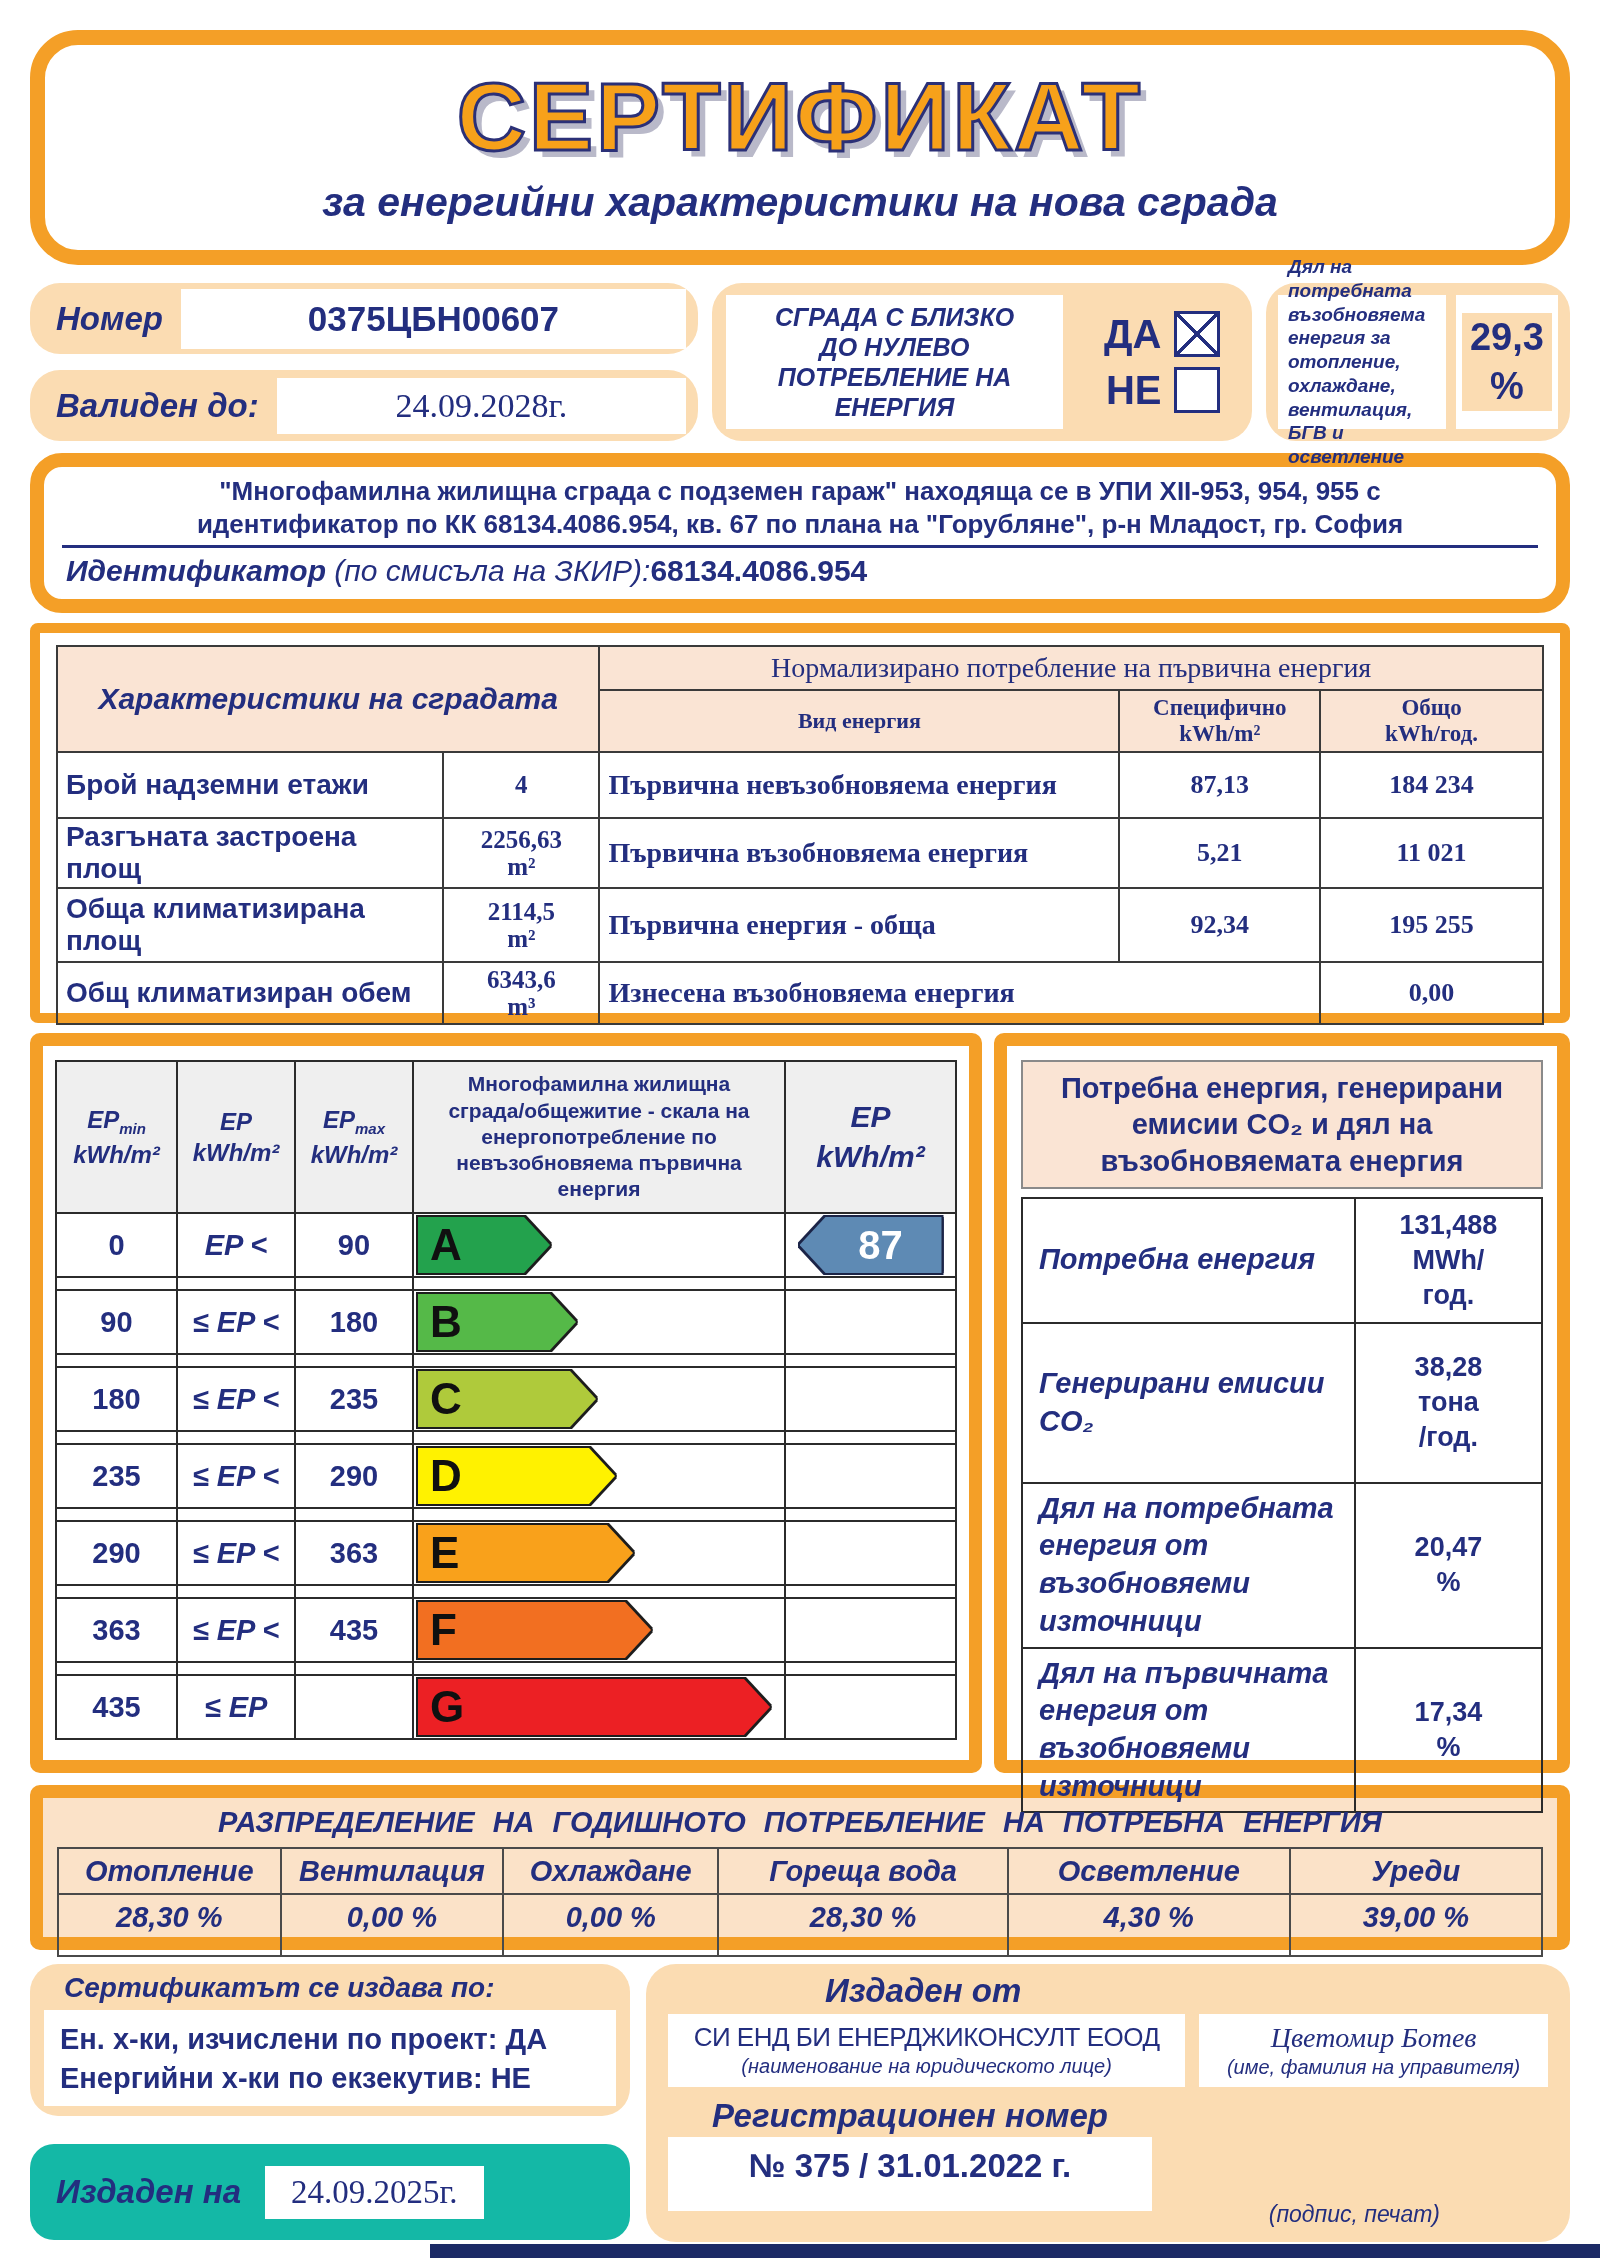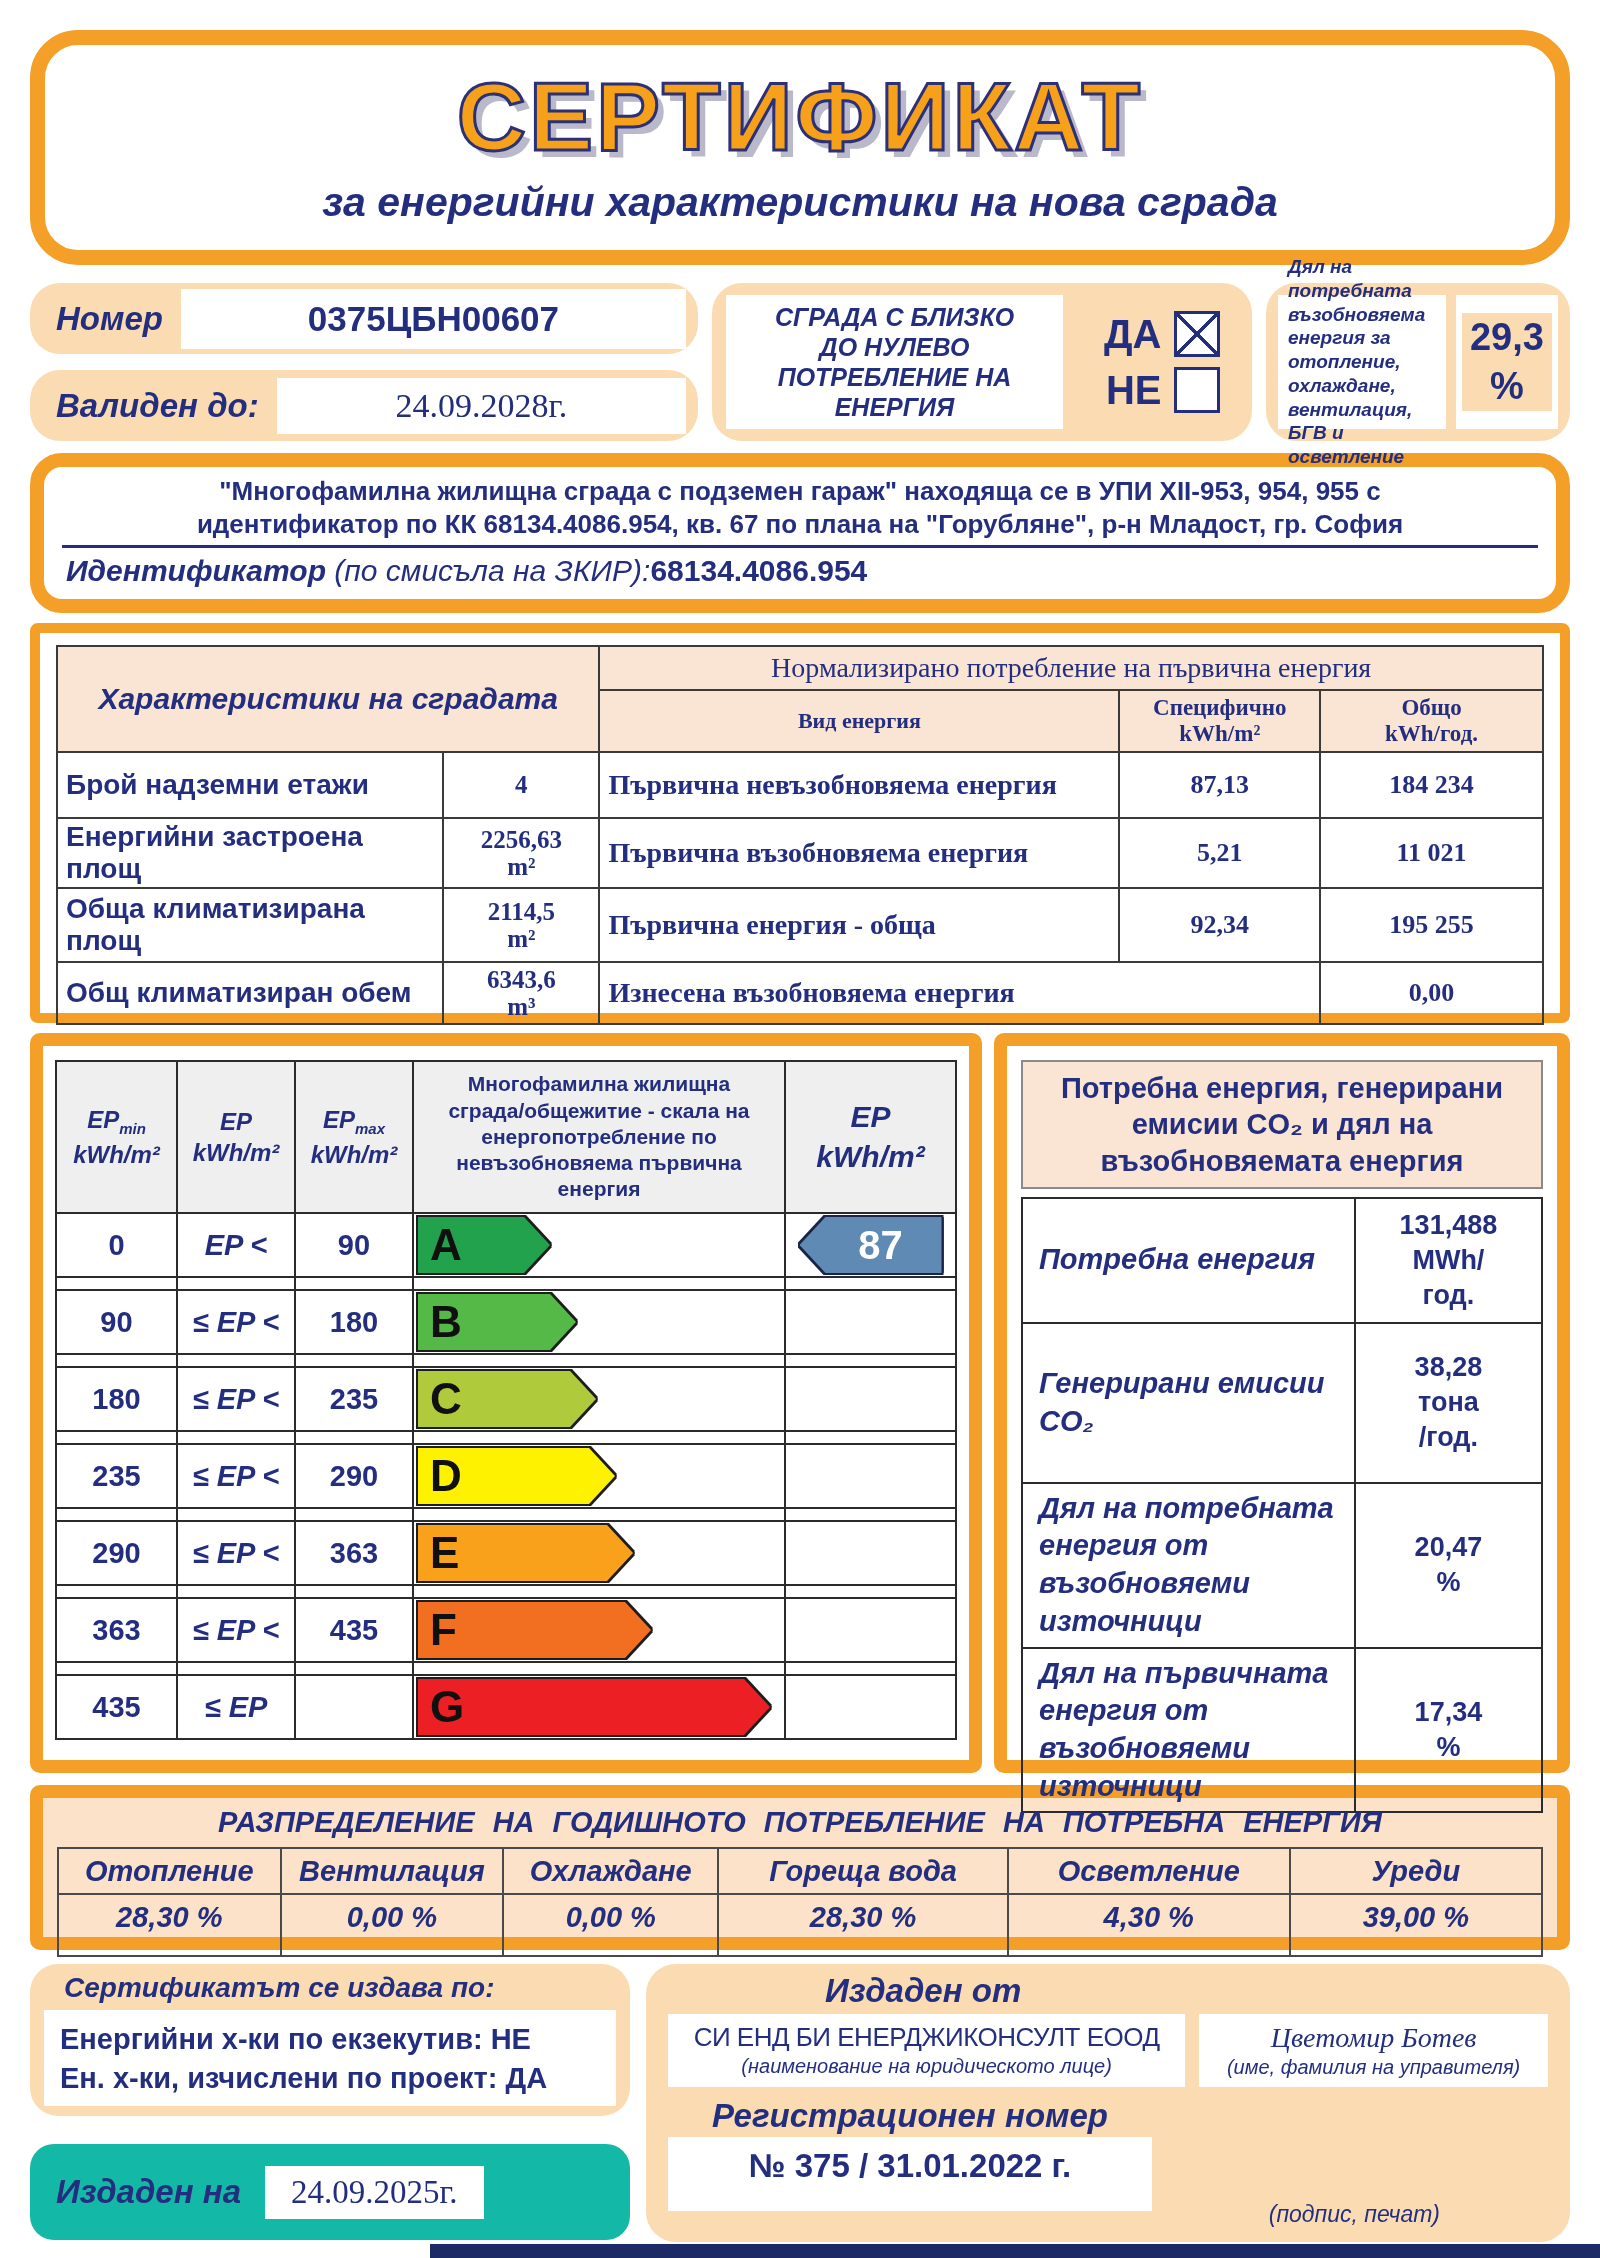--- a/index.html
+++ b/index.html
@@ -245,21 +245,21 @@
 kWh/год.</td>
       </tr>
       <tr style="height:66px">
         <td class="mt-char-label">Брой надземни етажи</td>
         <td class="mt-char-val">4</td>
         <td class="mt-energy">Първична невъзобновяема енергия</td>
         <td class="mt-num">87,13</td>
         <td class="mt-num">184 234</td>
       </tr>
       <tr style="height:68px">
-        <td class="mt-char-label">Енергийни застроена площ</td>
+        <td class="mt-char-label">Разгъната застроена площ</td>
         <td class="mt-char-val">2256,63
 m²</td>
         <td class="mt-energy">Първична възобновяема енергия</td>
         <td class="mt-num">5,21</td>
         <td class="mt-num">11 021</td>
       </tr>
       <tr style="height:74px">
         <td class="mt-char-label">Обща климатизирана площ</td>
         <td class="mt-char-val">2114,5
 m²</td>
@@ -520,22 +520,22 @@
       </tr>
     </tbody>
       </table>
   </div>
 
   <div class="footer-row section">
     <div class="footer-left">
       <div class="rules-pill">
         <div class="rules-title">Сертификатът се издава по:</div>
         <div class="rules-box">
+          <div>Ен. х-ки, изчислени по проект: ДА</div>
           <div>Енергийни х-ки по екзекутив:   НЕ</div>
-          <div>Ен. х-ки, изчислени по проект: ДА</div>
         </div>
       </div>
       <div class="issued-pill">
         <span class="issued-label">Издаден на</span>
         <span class="issued-box">24.09.2025г.</span>
       </div>
     </div>
 
     <div class="footer-right">
       <div class="issuedby-title">Издаден от</div>

